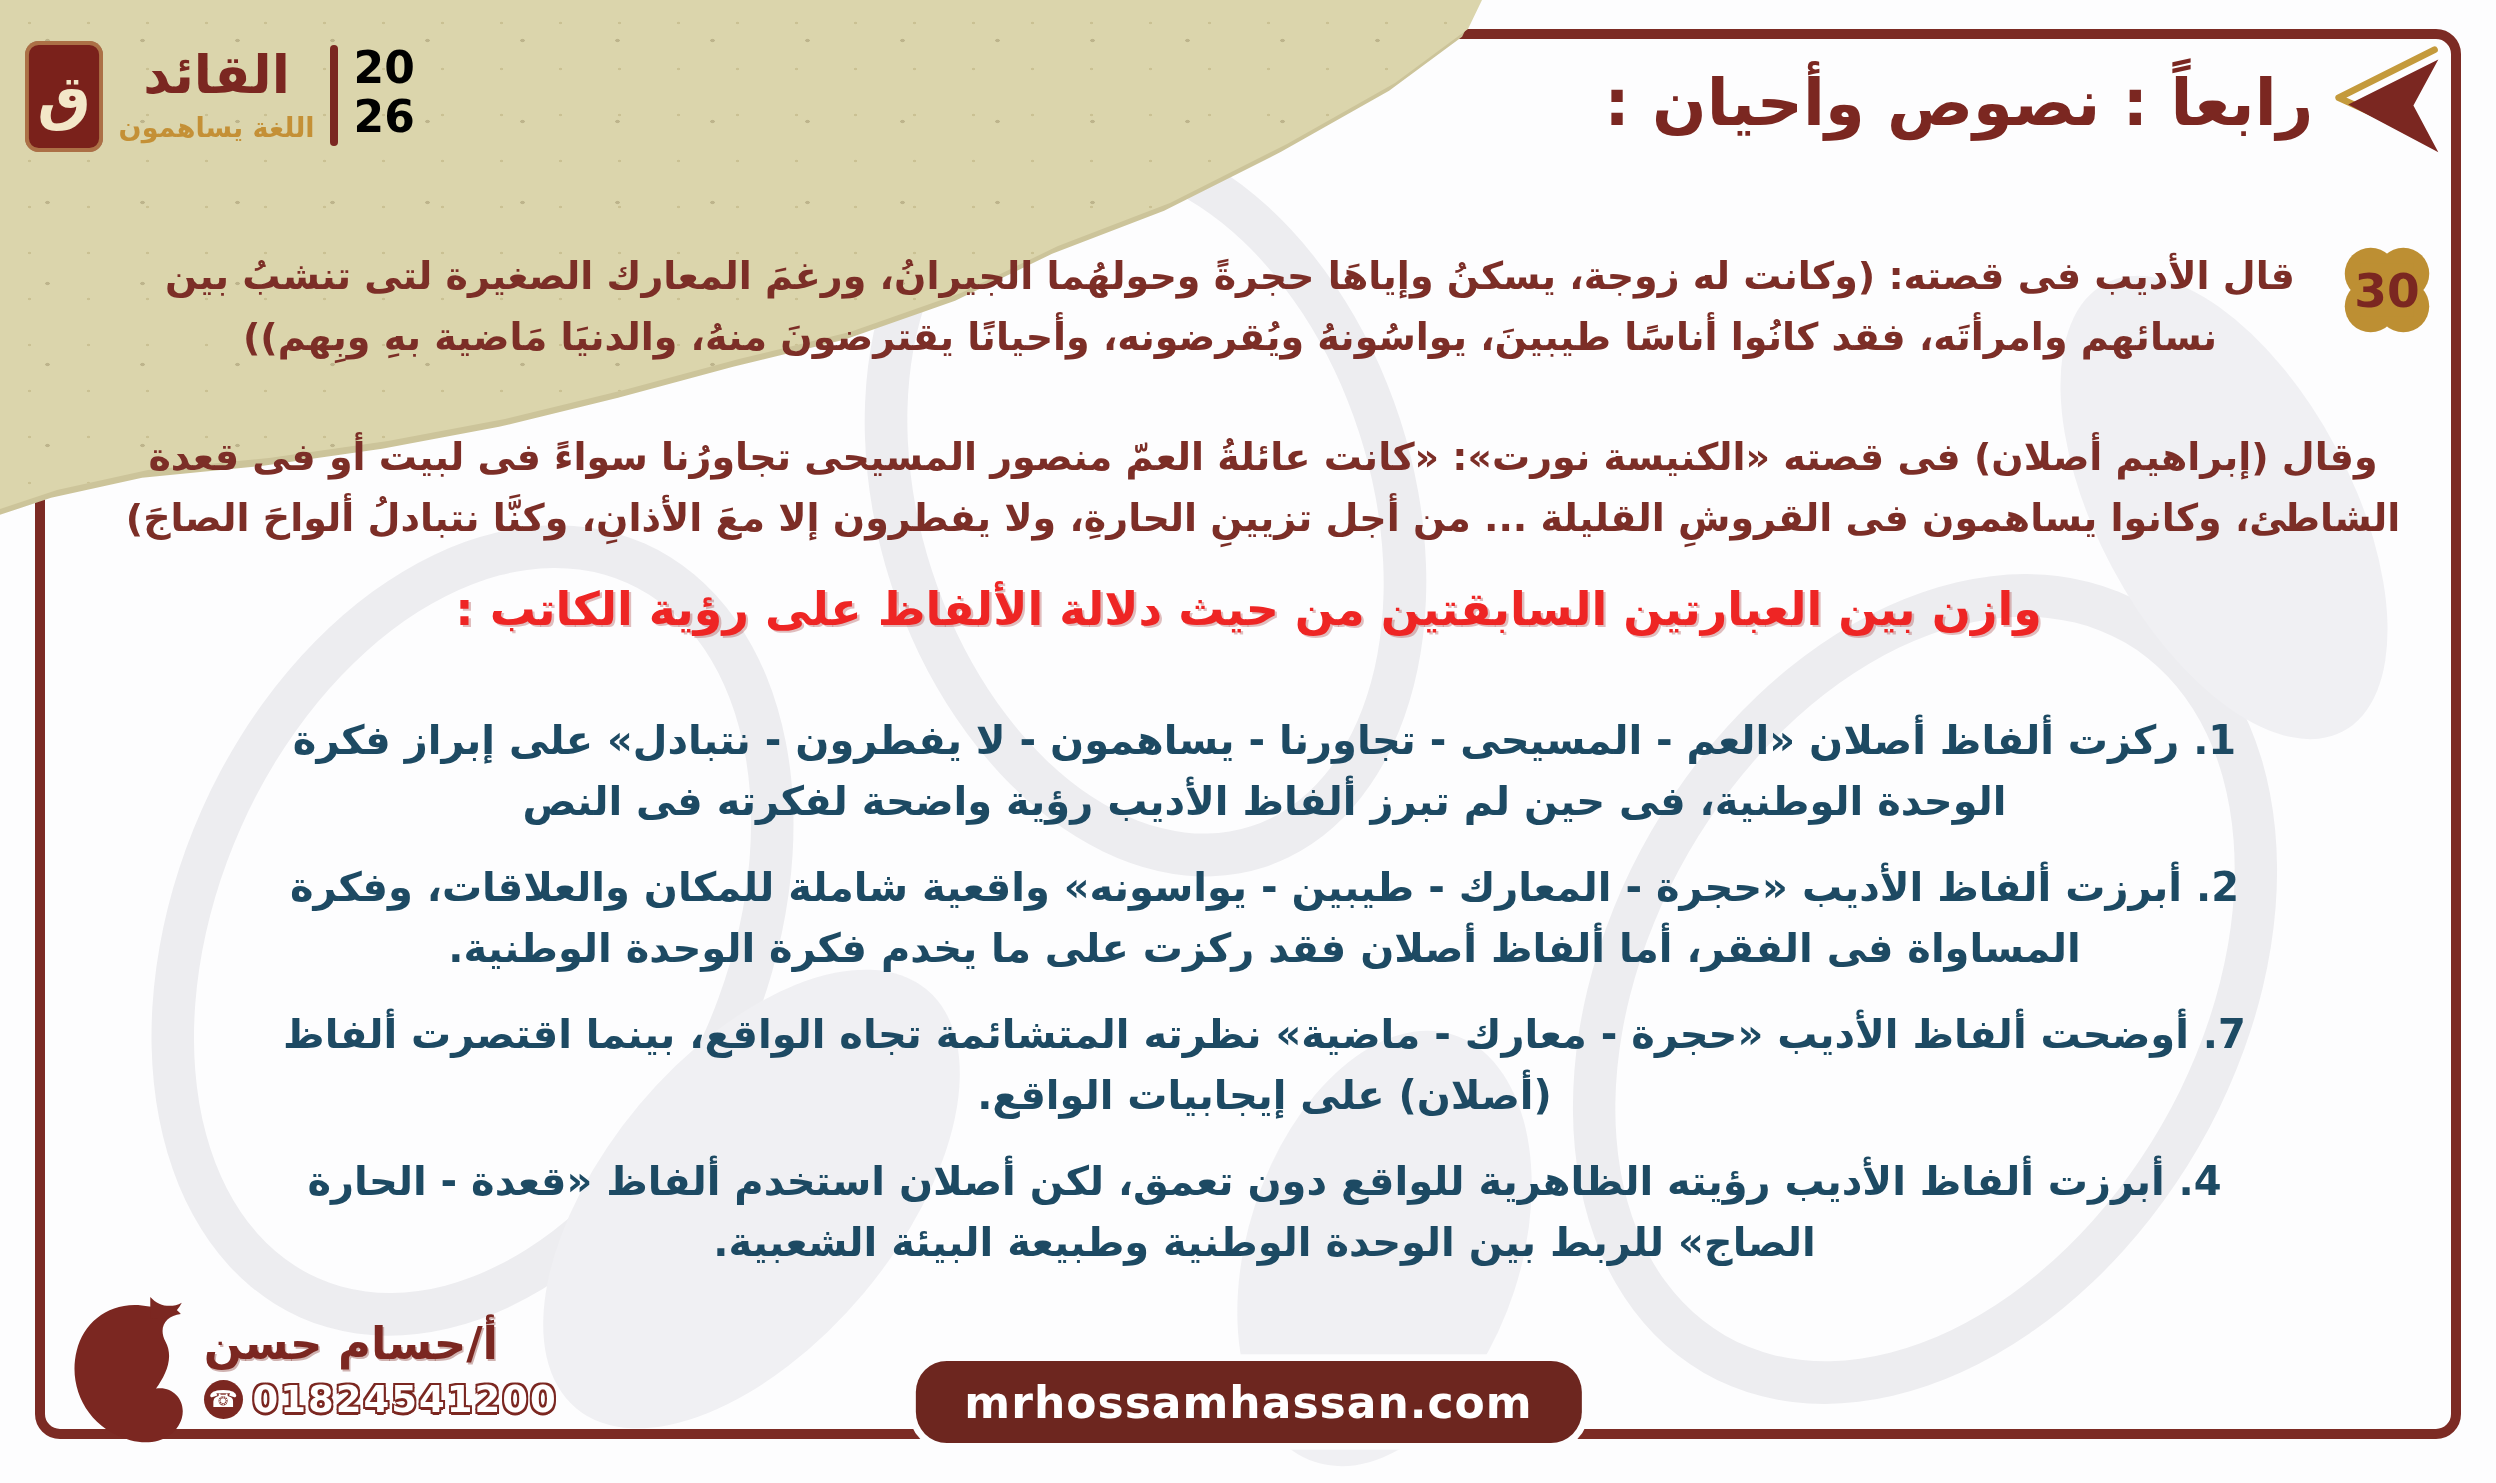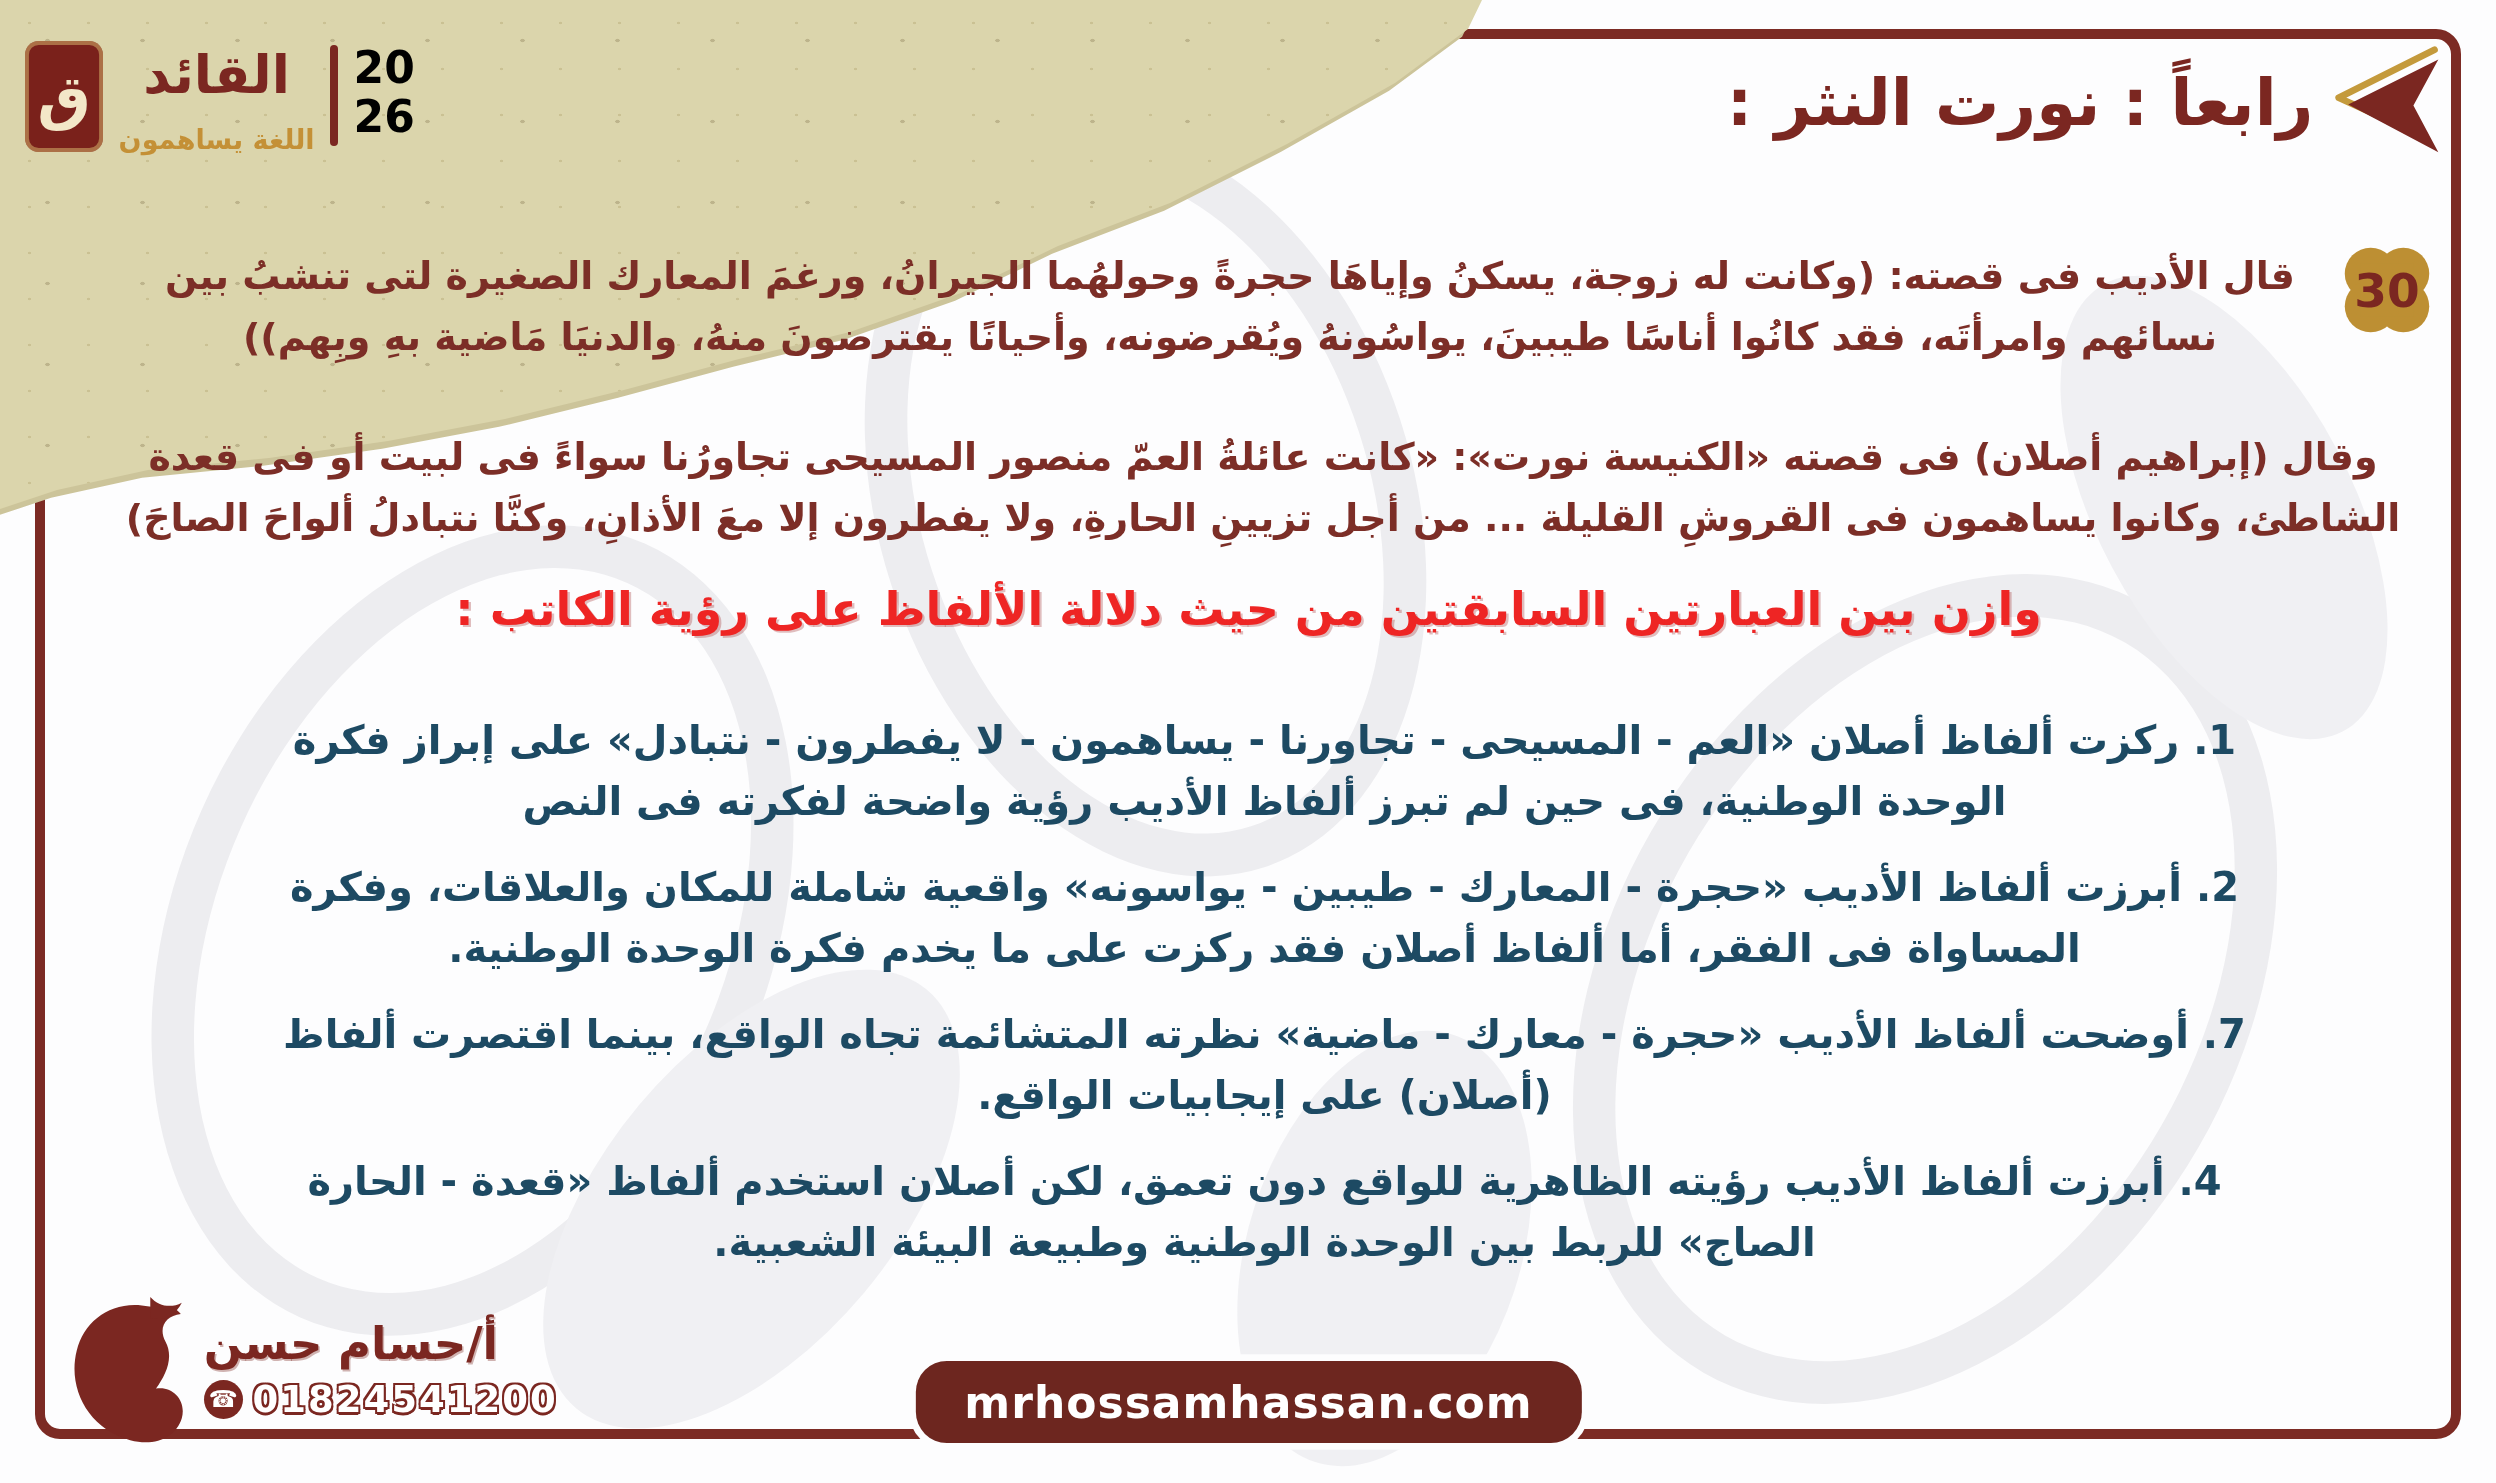--- a/index.html
+++ b/index.html
@@ -32,21 +32,21 @@
     background-size:95px 81px,59px 46px;
   }
   
   .brand{position:absolute;left:25px;top:41px;z-index:3;display:flex;align-items:flex-start;gap:15.6px;}
   .brand-logo{
     width:78px;height:111px;border-radius:13.7px;background:#7a211b;
     box-shadow:inset 0 0 0 3.9px rgba(214,178,106,.55);
     display:flex;align-items:center;justify-content:center;
     color:#f3e7c8;font-size:60px;font-weight:bold;
   }
-  .brand-text{display:flex;flex-direction:column;align-items:center;margin-top:5.9px;gap:12px;}
+  .brand-text{display:flex;flex-direction:column;align-items:center;margin-top:5.9px;}
   .brand-title{color:#7b2721;font-size:53px;font-weight:bold;line-height:1.05;letter-spacing:2px;}
   .brand-subtitle{color:#c49036;font-size:27px;font-weight:bold;margin-top:9.8px;}
   .brand-bar{width:7.8px;height:101px;background:#7b2721;border-radius:3.9px;margin-top:3.9px;}
   .brand-years{display:flex;flex-direction:column;margin-top:2px;}
   .brand-year{color:#000000;font-size:44px;font-weight:bold;line-height:1.12;}
   
   .header{position:absolute;top:43px;right:51px;z-index:3;display:flex;align-items:center;gap:17.6px;flex-direction:row-reverse;}
   .header-title{color:#7b2721;font-size:64px;font-weight:bold;direction:rtl;white-space:nowrap;}
   .arrow-wrap{width:115px;height:119px;}
   
@@ -126,21 +126,21 @@
   </div>
 </div>
 
 <div class="header">
   <div class="arrow-wrap">
     <svg viewBox="0 0 120 122" width="115" height="119">
       <polyline points="108,6 8,56 52,76" fill="none" stroke="#c49a3c" stroke-width="7" stroke-linejoin="round" stroke-linecap="round"></polyline>
       <polygon points="112,16 18,63 112,113 86,64" fill="#7b2721"></polygon>
     </svg>
   </div>
-  <h1 class="header-title" style="margin:0;">رابعاً : نورت النثر :</h1>
+  <h1 class="header-title" style="margin:0;">رابعاً : نصوص وأحيان :</h1>
 </div>
 
 <div class="badge">
   <svg viewBox="0 0 100 100">
     <circle cx="33" cy="33" r="27" fill="#bd8f33"></circle>
     <circle cx="67" cy="33" r="27" fill="#bd8f33"></circle>
     <circle cx="33" cy="67" r="27" fill="#bd8f33"></circle>
     <circle cx="67" cy="67" r="27" fill="#bd8f33"></circle>
     <rect x="22" y="22" width="56" height="56" fill="#bd8f33"></rect>
   </svg>

